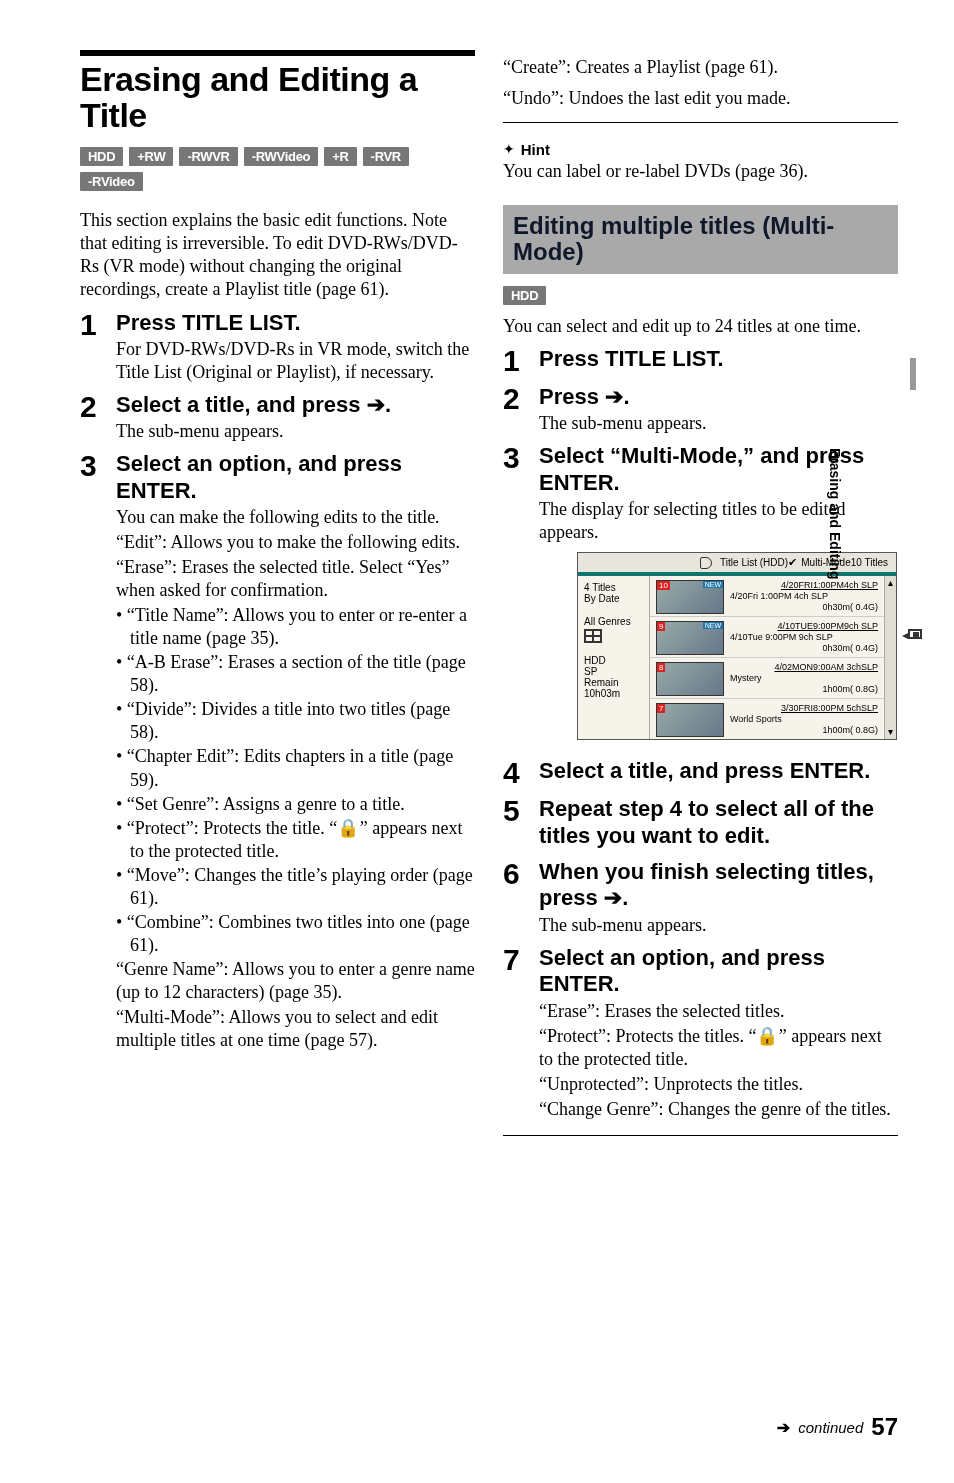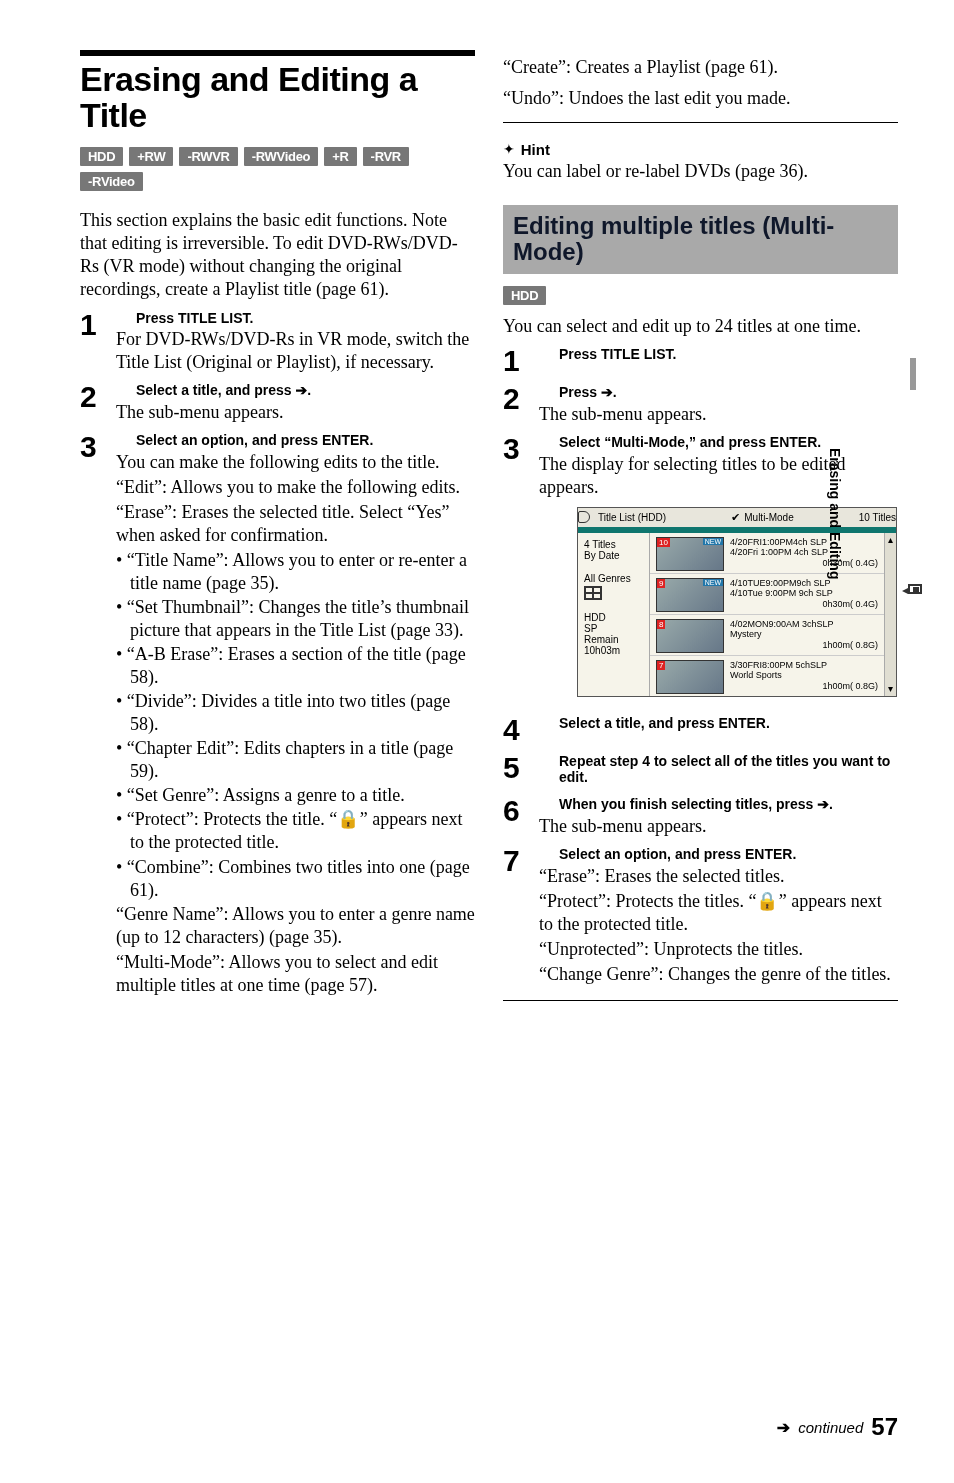--- a/index.html
+++ b/index.html
@@ -9,56 +9,56 @@
   .col { width: 400px; }
   .hrule { height: 6px; background: #000; margin-bottom: 6px; }
   h1.section-title { font-family: Arial, Helvetica, sans-serif; font-weight: 800; font-size: 34px; line-height: 1.05; margin-bottom: 14px; letter-spacing: -0.5px; }
   .badges { display: flex; flex-wrap: wrap; gap: 6px; margin-bottom: 18px; }
   .badge { background: #777; color: #fff; font-family: Arial, Helvetica, sans-serif; font-weight: 700; font-size: 13px; padding: 2px 8px; border-radius: 1px; letter-spacing: -0.3px; }
   p.body { font-size: 18px; line-height: 1.28; margin-bottom: 8px; }
   ol.steps { list-style: none; counter-reset: step; }
   ol.steps > li { display: flex; gap: 12px; margin-bottom: 8px; }
   ol.steps > li > .num { font-family: Arial, Helvetica, sans-serif; font-weight: 800; font-size: 30px; line-height: 1; min-width: 24px; }
   ol.steps > li > .content { flex: 1; }
-  .step-head { font-family: Arial, Helvetica, sans-serif; font-weight: 700; font-size: 14px; line-height: 1.2; margin-bottom: 2px; margin-left: 20px; }
+  .step-head { font-family: Arial, Helvetica, sans-serif; font-weight: 700; font-size: 22px; line-height: 1.2; margin-bottom: 2px; }
   .step-body { font-size: 18px; line-height: 1.28; }
   .step-body p { margin-bottom: 2px; }
   ul.bullets { list-style: none; padding-left: 0; }
   ul.bullets > li { font-size: 18px; line-height: 1.28; padding-left: 14px; text-indent: -14px; margin-bottom: 1px; }
   ul.bullets > li::before { content: "• "; }
   .hint-row { display: flex; align-items: center; gap: 6px; margin-top: 18px; margin-bottom: 2px; }
   .hint-icon { font-size: 14px; }
   .hint-label { font-family: Arial, Helvetica, sans-serif; font-weight: 700; font-size: 15px; }
   .hint-text { font-size: 18px; line-height: 1.28; }
   .subsection-bar { background: #a9a9a9; padding: 8px 10px; margin-top: 22px; margin-bottom: 12px; }
   .subsection-bar h2 { font-family: Arial, Helvetica, sans-serif; font-weight: 800; font-size: 24px; line-height: 1.1; color: #0f172a; }
   .thin-hr { height: 1px; background: #000; margin: 12px 0; }
   
   .side-tab { position: absolute; right: 38px; top: 358px; height: 160px; width: 22px; }
   .side-tab .mark { position: absolute; right: 0; top: 0; width: 6px; height: 32px; background: #999; }
   .side-tab .label { position: absolute; right: -58px; top: 90px; transform: rotate(90deg); transform-origin: left top; font-family: Arial, Helvetica, sans-serif; font-weight: 700; font-size: 14px; white-space: nowrap; }
   
   .titlelist { width: 320px; margin: 8px 0 10px 38px; border: 1px solid #555; font-family: Arial, Helvetica, sans-serif; font-size: 10px; background: #f6f4ea; }
-  .tl-top { display: flex; justify-content: space-between; align-items: center; padding: 3px 0; border-bottom: 6px solid #0f766e; background: #e8e6dc; }
+  .tl-top { display: flex; justify-content: flex-end; align-items: center; padding: 3px 8px; border-bottom: 4px solid #0f766e; background: #e8e6dc; }
   .tl-top .disc { width: 12px; height: 12px; border: 1px solid #333; border-radius: 2px 6px 6px 2px; margin-right: 4px; }
   .tl-top .left { display:flex; align-items:center; gap:4px; }
   .tl-top .mid { display:flex; align-items:center; gap:4px; }
   .tl-top .check { font-size: 11px; }
   .tl-body { display: flex; }
   .tl-side { width: 72px; padding: 6px 6px; border-right: 1px solid #aaa; display:flex; flex-direction:column; gap:12px; font-size:10px; }
   .tl-side .grid-ic { width:18px; height:14px; border:1px solid #333; margin-top:2px; display:grid; grid-template-columns:1fr 1fr; grid-template-rows:1fr 1fr; }
   .tl-side .grid-ic div{ border:0.5px solid #333; }
   .tl-rows { flex:1; }
   .tl-row { display:flex; gap:6px; padding:4px 6px 2px 6px; border-bottom:1px solid #ccc; position:relative; }
   .tl-row:last-child{ border-bottom:none; }
   .thumb { width:68px; height:34px; background: linear-gradient(135deg,#9aa 0%, #678 100%); border:1px solid #333; position:relative; flex-shrink:0; }
   .thumb .numbox{ position:absolute; top:0; left:0; background:#d22; color:#fff; font-size:8px; padding:0 2px; }
   .thumb .new{ position:absolute; top:0; right:0; background:#27a; color:#fff; font-size:7px; padding:0 2px; }
   .tl-meta{ flex:1; font-size:9px; line-height:1.2; }
-  .tl-meta .r1{ display:flex; justify-content:flex-start; }
+  .tl-meta .r1{ display:flex; justify-content:flex-end;text-decoration:underline; }
   .tl-meta .r3{ text-align:right; }
   .tl-scroll{ width:12px; background:#e0ded2; border-left:1px solid #aaa; display:flex; flex-direction:column; justify-content:space-between; align-items:center; }
   .tl-scroll .arr{ font-size:10px; line-height:1; padding:2px 0;}
   .stop-ic { position:absolute; right:-26px; top:76px; width:14px; height:10px; border:2px solid #333; }
   .stop-ic::before{ content:""; position:absolute; left:-8px; top:2px; width:0; height:0; border-top:3px solid transparent; border-bottom:3px solid transparent; border-right:6px solid #333; }
   .stop-ic .sq{ position:absolute; left:3px; top:1px; width:6px; height:6px; background:#333; }
   
   .footer { position: absolute; bottom: 42px; right: 56px; display:flex; align-items:center; gap:8px; font-family: Arial, Helvetica, sans-serif; }
   .footer .arrow-sm{ font-weight:900; font-size:16px; }
   .footer .cont{ font-style: italic; font-size:15px; }
@@ -101,26 +101,26 @@
       <li>
         <div class="num">3</div>
         <div class="content">
           <div class="step-head">Select an option, and press ENTER.</div>
           <div class="step-body">
             <p>You can make the following edits to the title.</p>
             <p>“Edit”: Allows you to make the following edits.</p>
             <p>“Erase”: Erases the selected title. Select “Yes” when asked for confirmation.</p>
             <ul class="bullets">
               <li>“Title Name”: Allows you to enter or re-enter a title name (page 35).</li>
-              <li>“Set Thumbnail”: Changes the title’s thumbnail picture that appears in the Title List (page 33).</li>
               <li>“A-B Erase”: Erases a section of the title (page 58).</li>
               <li>“Divide”: Divides a title into two titles (page 58).</li>
               <li>“Chapter Edit”: Edits chapters in a title (page 59).</li>
               <li>“Set Genre”: Assigns a genre to a title.</li>
               <li>“Protect”: Protects the title. “🔒” appears next to the protected title.</li>
+              <li>“Move”: Changes the title’s playing order (page 61).</li>
               <li>“Combine”: Combines two titles into one (page 61).</li>
             </ul>
             <p>“Genre Name”: Allows you to enter a genre name (up to 12 characters) (page 35).</p>
             <p>“Multi-Mode”: Allows you to select and edit multiple titles at one time (page 57).</p>
           </div>
         </div>
       </li>
     </ol>
   </div>
 

